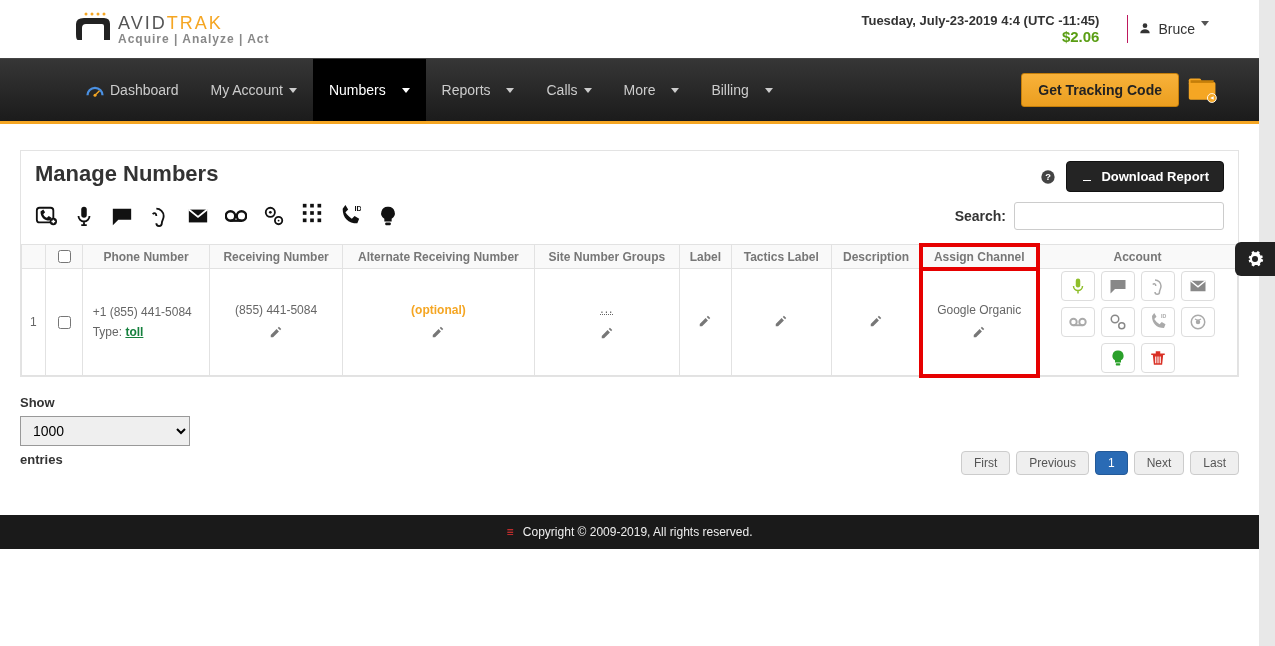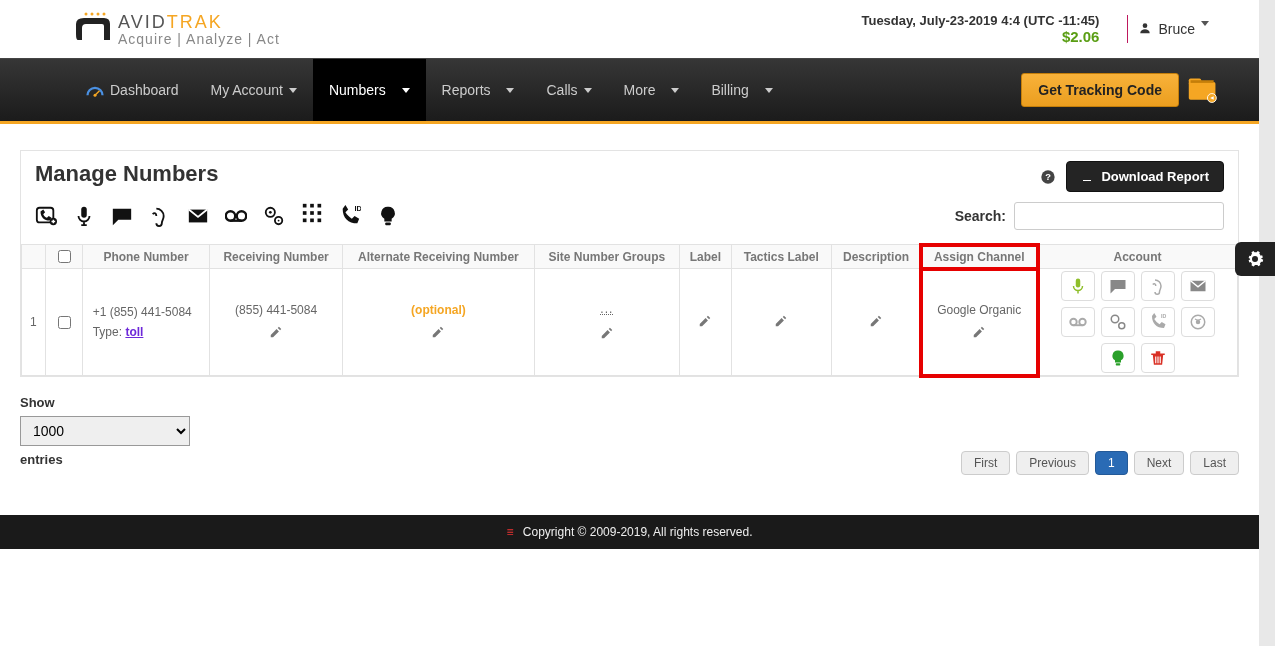--- a/index.html
+++ b/index.html
@@ -15,21 +15,21 @@
     .top-header {
       display: flex;
       align-items: center;
       justify-content: space-between;
       padding: 10px 40px 10px 70px;
       background: #fff;
     }
     .logo { display: flex; align-items: center; }
     .logo-avid { font-size: 18px; font-weight: 500; color: #555; letter-spacing: 2px; }
     .logo-trak { font-size: 18px; font-weight: 500; color: #f5a623; letter-spacing: 2px; }
-    .logo-sub { font-size: 14px; color: #888; letter-spacing: 1px; margin-top: -2px;}
+    .logo-sub { font-size: 12px; color: #888; letter-spacing: 1px; margin-top: -2px; font-weight: bold;}
     .header-right { display: flex; align-items: center; gap: 20px; }
     .header-datetime { text-align: left; font-size: 13px; font-weight: bold; color: #333; }
     .header-balance { color: #5a9e14; font-size: 15px; font-weight: bold; text-align: right; }
     .header-user { display: flex; gap: 6px; cursor: pointer; font-size: 14px; color: #333; padding: 6px 10px; border-left: 1px solid #be185d; margin-left: 8px;}
     .header-user svg { width: 14px; height: 14px; fill: #333; }
     .caret-down { width: 0; height: 0; border-left: 4px solid transparent; border-right: 4px solid transparent; border-top: 5px solid #555; display:inline-block; }
     
     .navbar {
       background: linear-gradient(#363636, #1b1b1b);
       border-top: 1px solid #444;
@@ -109,21 +109,21 @@
       text-align: center;
       font-size: 12px;
       color: #666;
     }
     table.data-table th { background: #f9f9f9; color: #777; font-weight: bold; vertical-align: middle; }
     table.data-table td { vertical-align: middle; }
     .highlight-frame { outline: 4px solid #e60000; outline-offset: -2px;}
     .edit-icon { width: 14px; height: 14px; fill: #777; cursor: pointer; display: inline-block; }
     .optional { color: #f5a623; font-weight: bold;}
     .cell-phone { text-align: left !important; padding-left: 10px !important; }
-    .phone-type-val { font-weight: bold; color: #6d28d9; text-decoration: underline;}
+    .phone-type-val { font-weight: bold; color: #15803d; text-decoration: underline;}
     .settings-icons { display: flex; flex-wrap: wrap; gap: 6px; justify-content: center;}
     .iconbox { width: 34px; height: 30px; border: 1px solid #ddd; border-radius: 4px; display:flex; align-items:center; justify-content:center; cursor:pointer; background:#fff;}
     .iconbox svg { width: 18px; height: 18px; }
     
     .show-entries { margin-top: 18px; font-size: 13px; }
     .show-entries select { width: 170px; height: 30px; border: 1px solid #999; font-size: 14px; padding: 2px 8px;}
     .pagination { display:flex; justify-content: flex-end; gap: 6px; margin-top: -16px; padding-bottom: 10px;}
     .pagination button { background: #efefef; border: 1px solid #ccc; padding: 4px 12px; border-radius: 4px; cursor: pointer; font-size: 12px; color:#555;}
     .pagination button.page-active { background: #2a6bb5; color: #fff; border-color: #245a98;}
     

